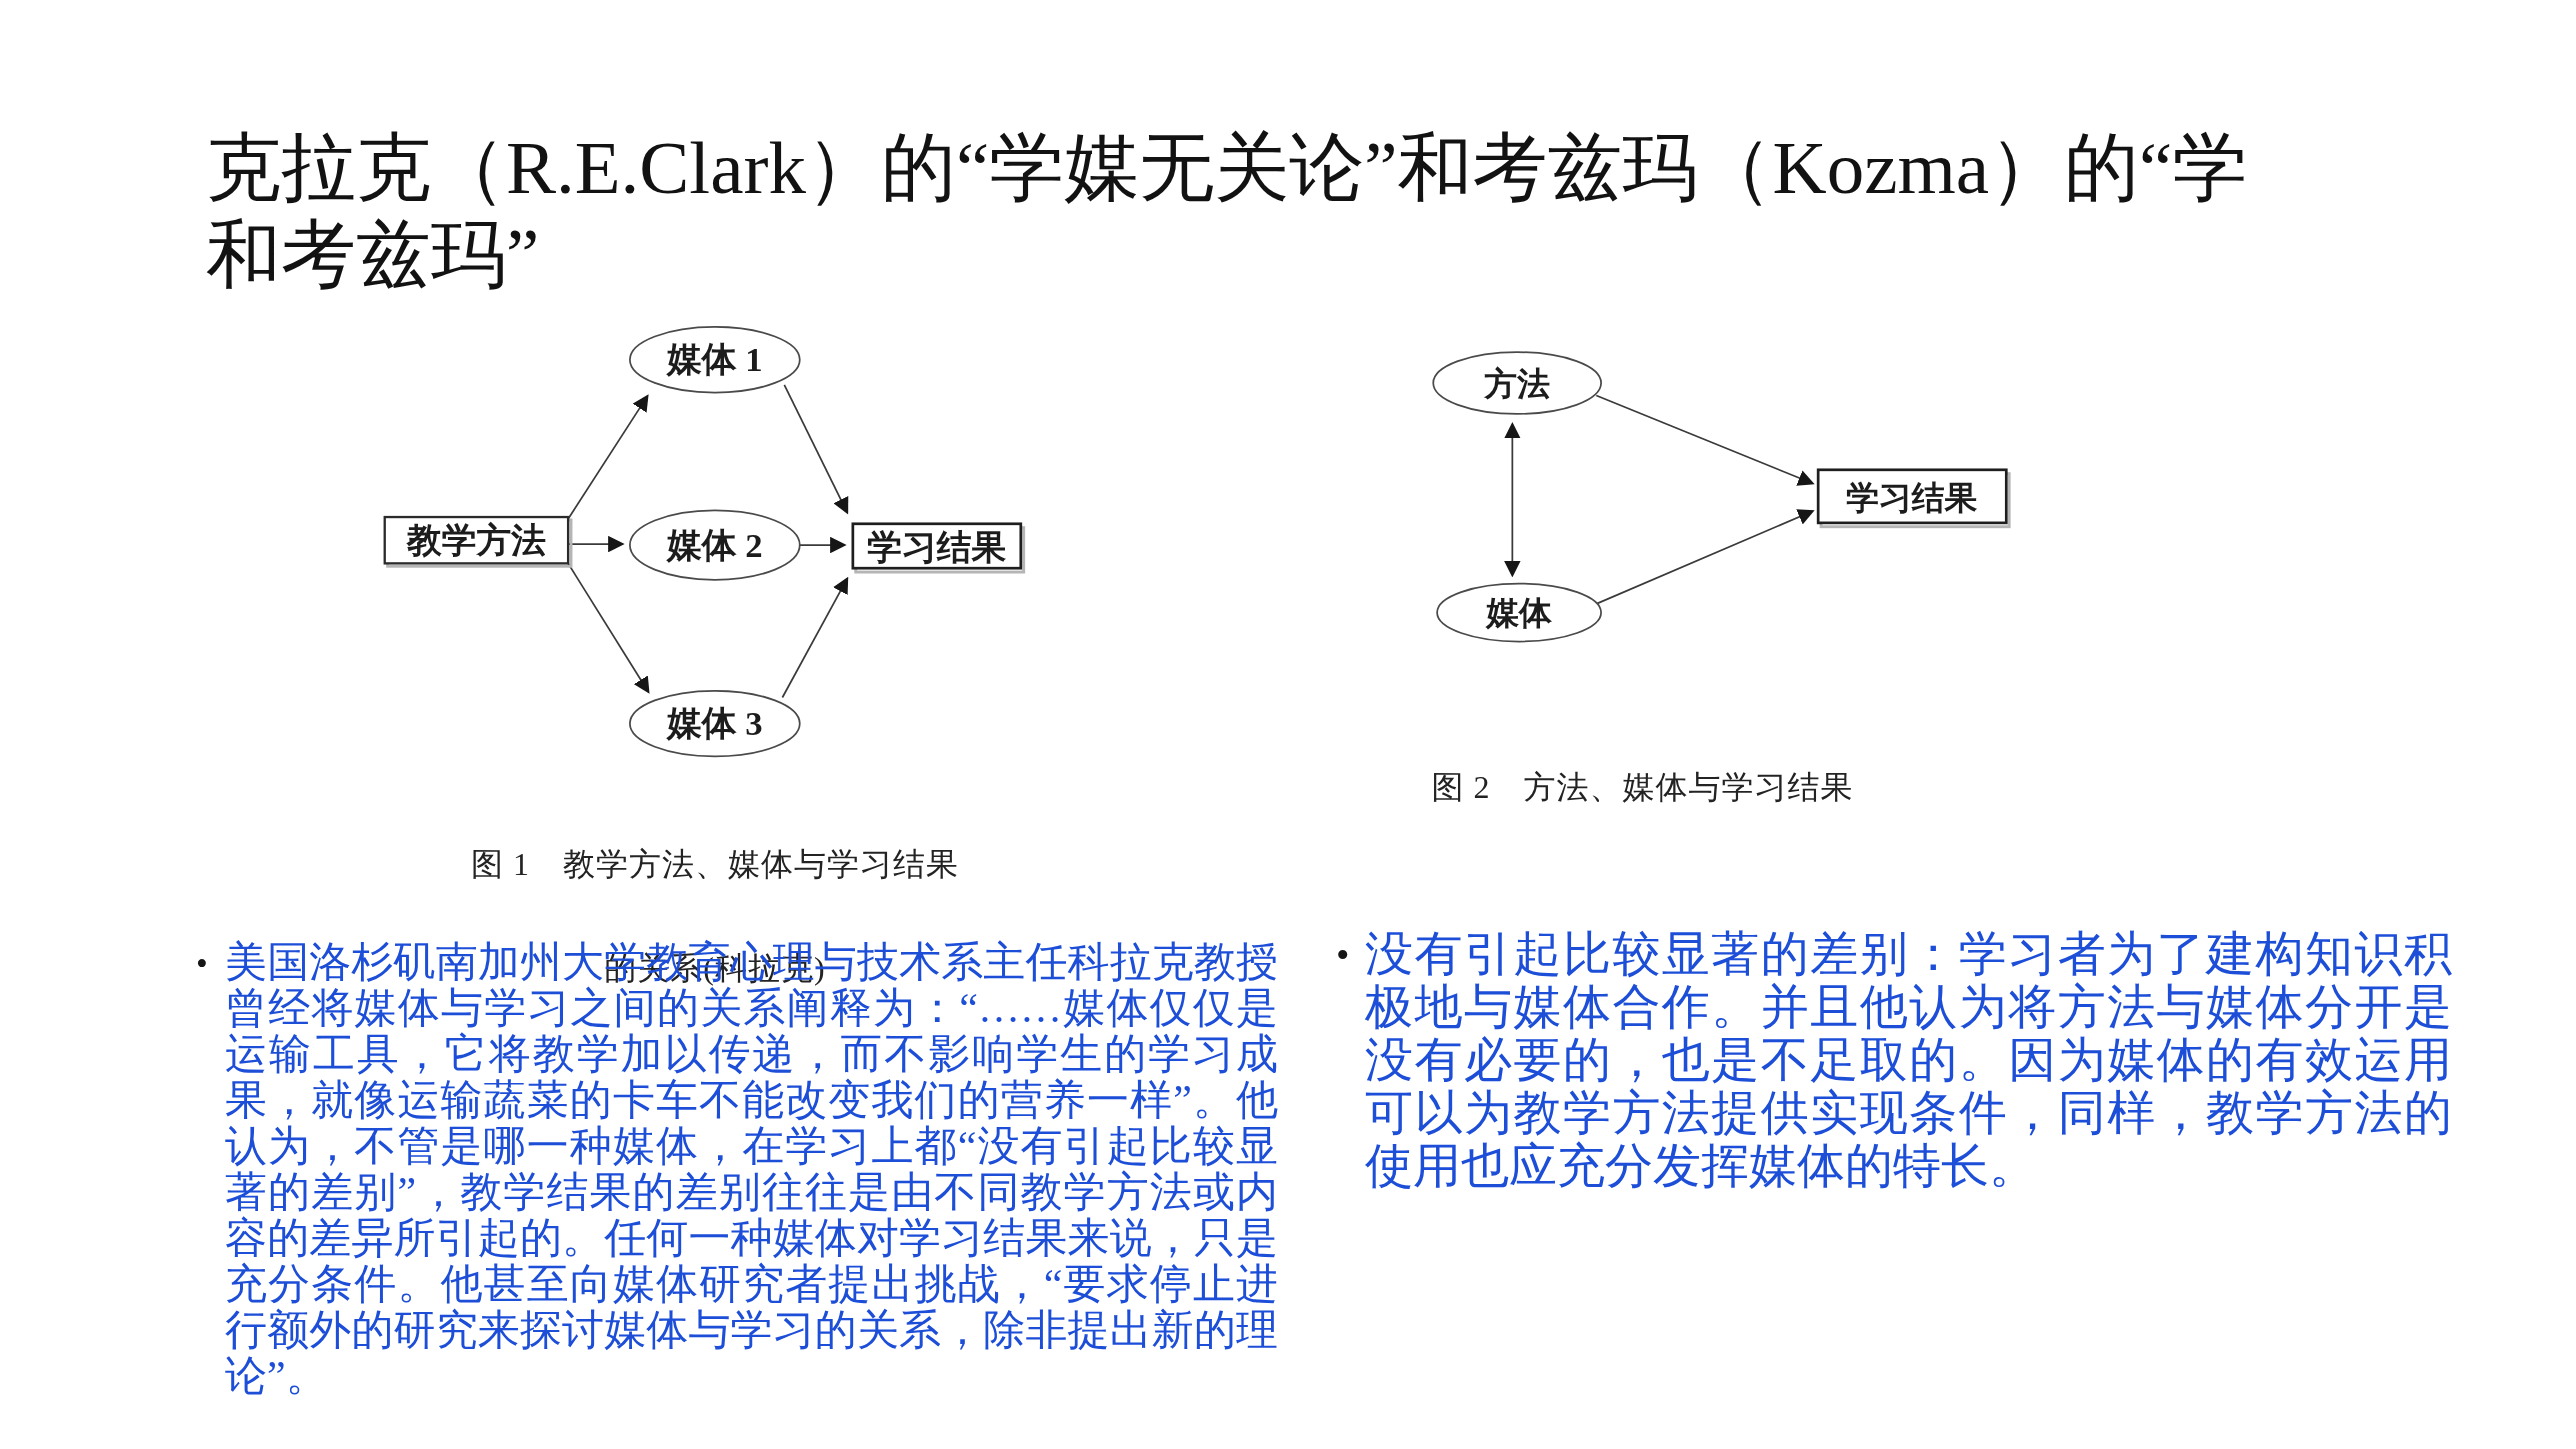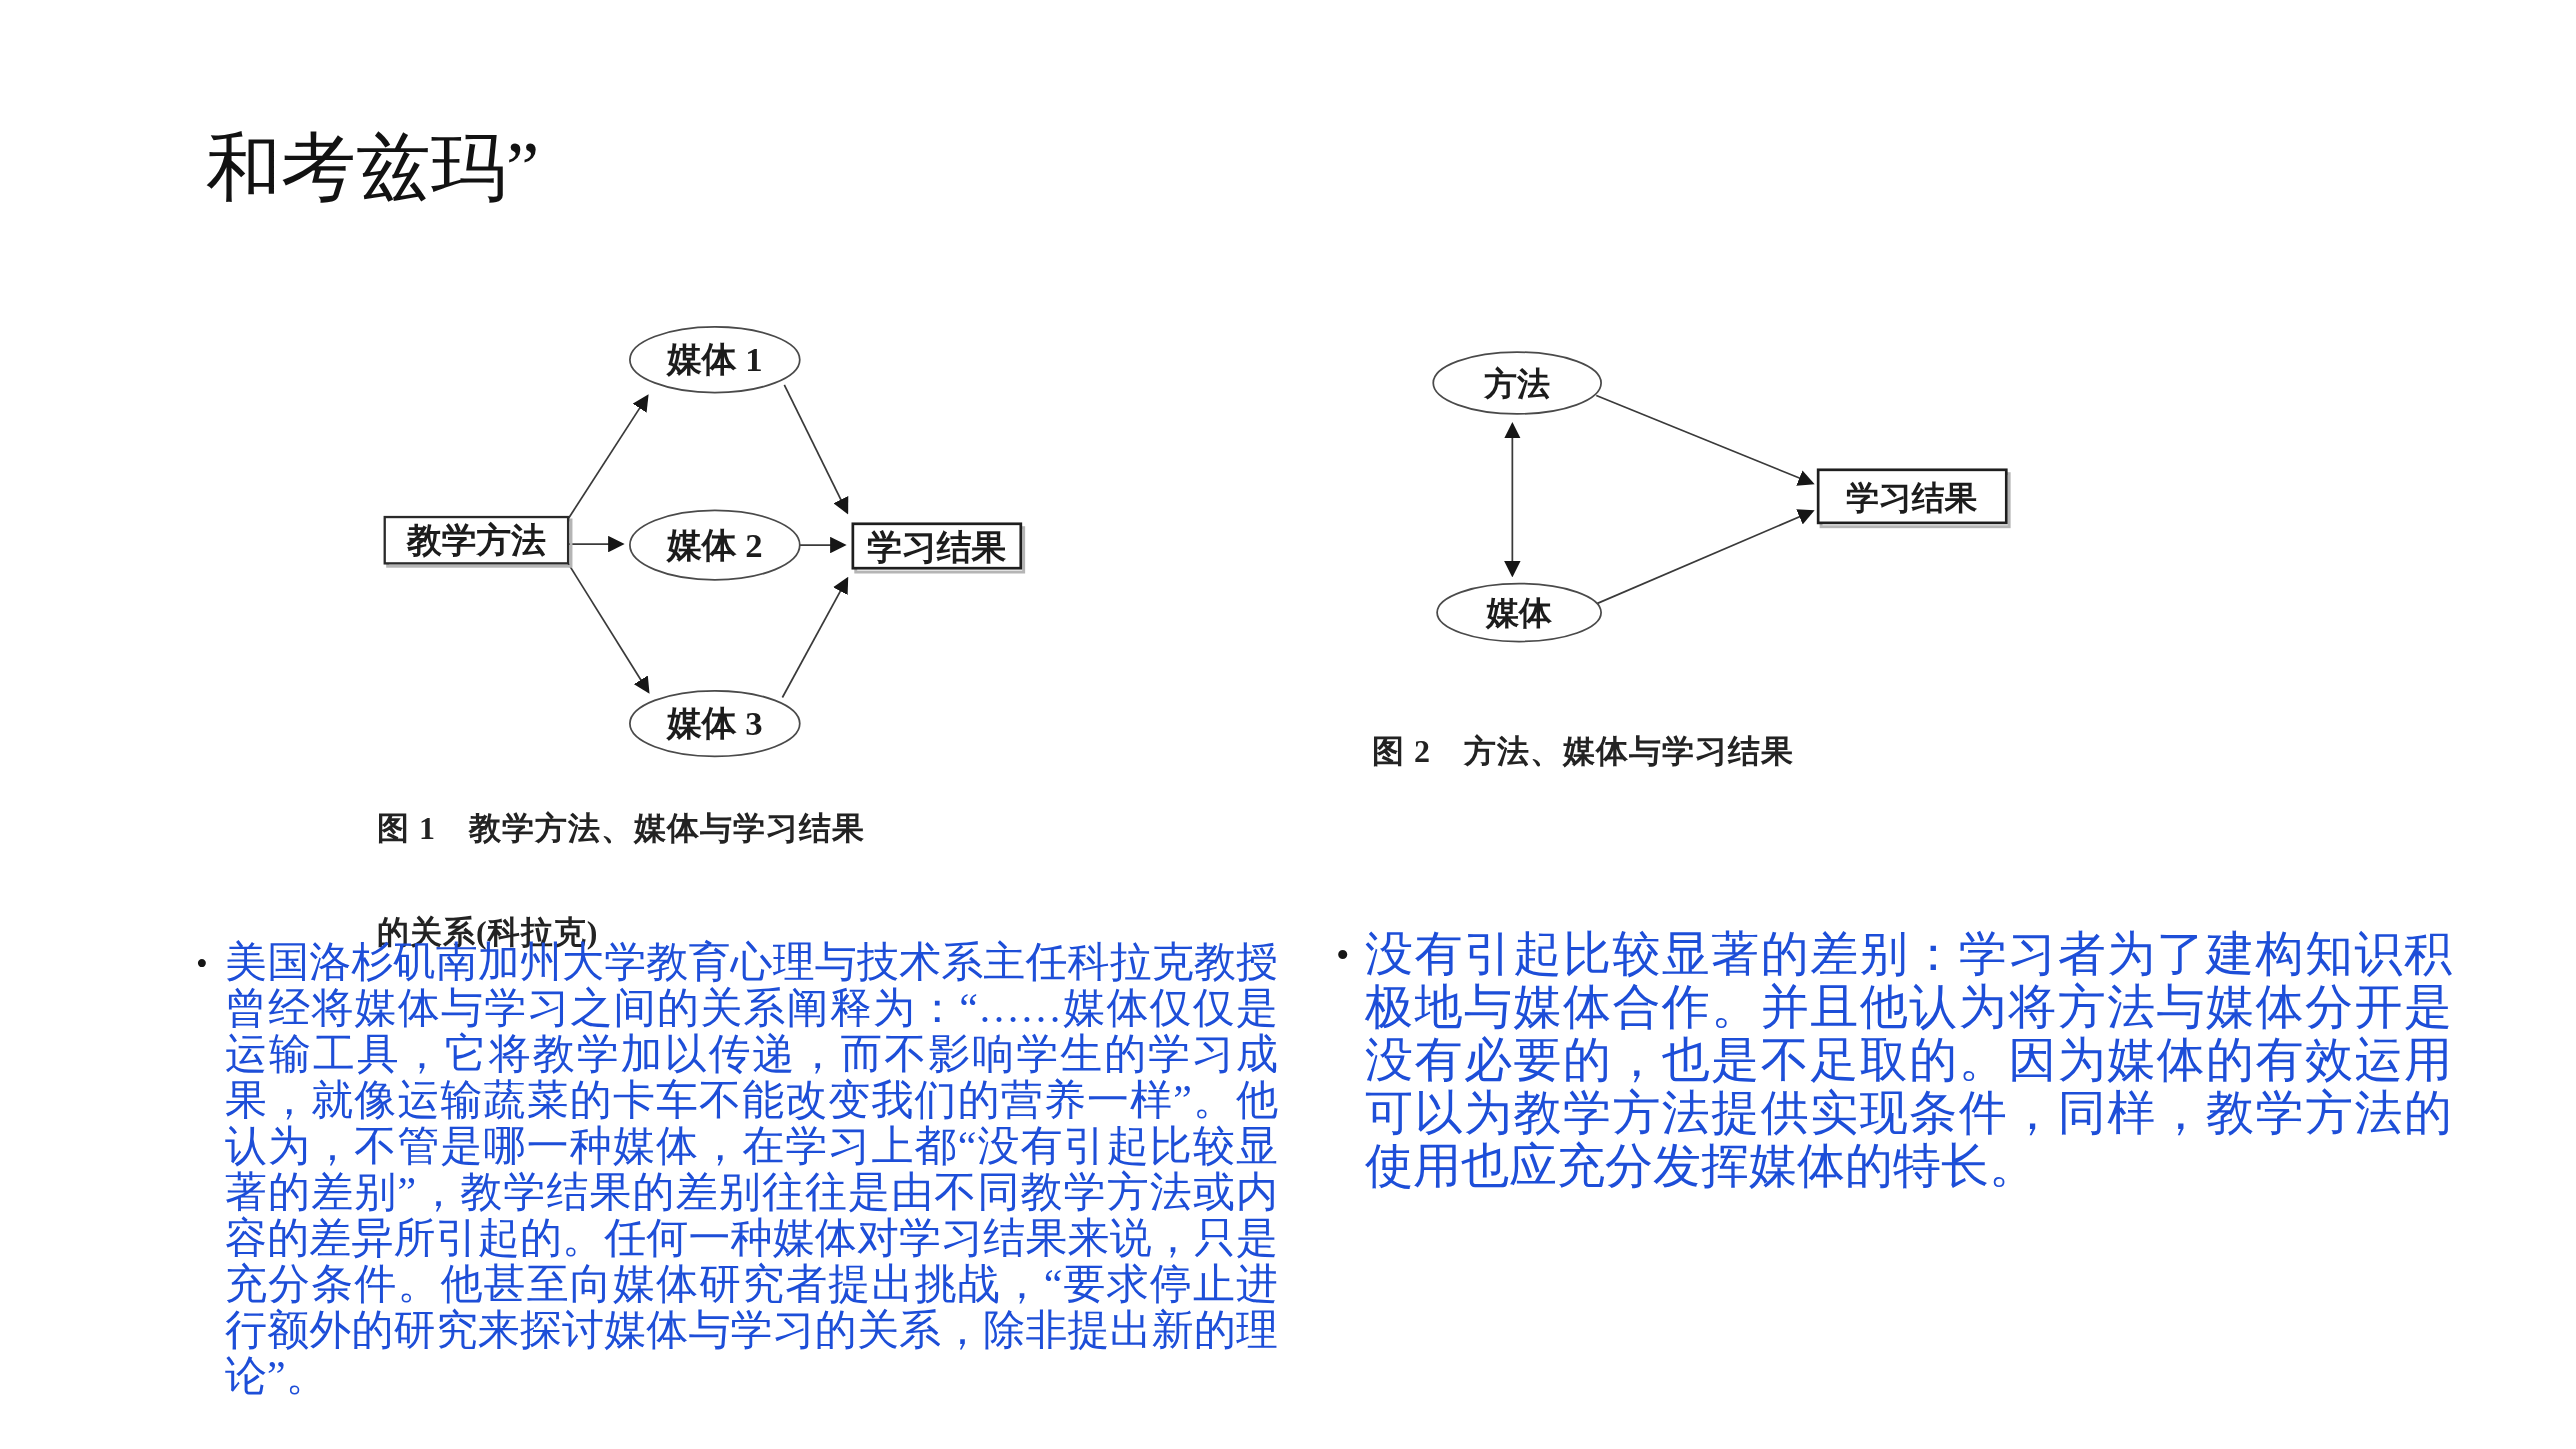--- a/index.html
+++ b/index.html
@@ -10,37 +10,38 @@
   .page-title { position:absolute; left:206px; top:124px; width:2279px;
     font-size:75px; line-height:87px; font-weight:400; color:#121212; }
   .page-title .tline { white-space:nowrap; }
 
   .diagram-svg { position:absolute; }
   .diagram-svg text { font-family:"Liberation Serif","DejaVu Serif",serif;
     font-weight:bold; fill:#1c1c1c; }
   .fig1-label { font-size:36px; }
   .fig2-label { font-size:34px; }
 
-  .fig-caption { position:absolute; font-weight:bold;
-    font-size:32px; color:#232323; white-space:nowrap; letter-spacing:1px; }
+  .fig-caption { position:absolute; text-align:center; font-weight:normal;
+    font-size:32px; color:#232323; white-space:nowrap; letter-spacing:1px;margin-top:36px; }
 
   .bullet-row { position:absolute; display:flex; align-items:flex-start; }
   .bullet-marker { flex:0 0 29px; line-height:inherit; font-size:0.8em; padding-top:1.9px; color:#161616; }
   .bullet-text { color:#1d4ed8; text-align:justify; }
   .bullet-left { left:196px; top:939px; width:1106px; font-size:42px; line-height:46px; }
   .bullet-left .bullet-text { width:1053px; }
   .bullet-right { left:1336px; top:927px; width:1140px; font-size:48px; line-height:53px; }
   .bullet-right .bullet-text { width:1087px; }
 </style>
 </head>
 <body>
 
 <div class="slide">
 
   <div class="page-title">
+    <div class="tline">克拉克（R.E.Clark）的“学媒无关论”和考兹玛（Kozma）的“学</div>
     <div class="tline">和考兹玛”</div>
   </div>
 
   <svg class="diagram-svg" style="left:377px; top:319px;" width="666" height="454" viewBox="0 0 690 470">
     <defs>
       <marker id="arrow" viewBox="0 0 10 10" refX="8.5" refY="5" markerWidth="9.5" markerHeight="9.5" orient="auto-start-reverse">
         <path d="M0,0 L10,5 L0,10 z" fill="#161616"></path>
       </marker>
     </defs>
 

